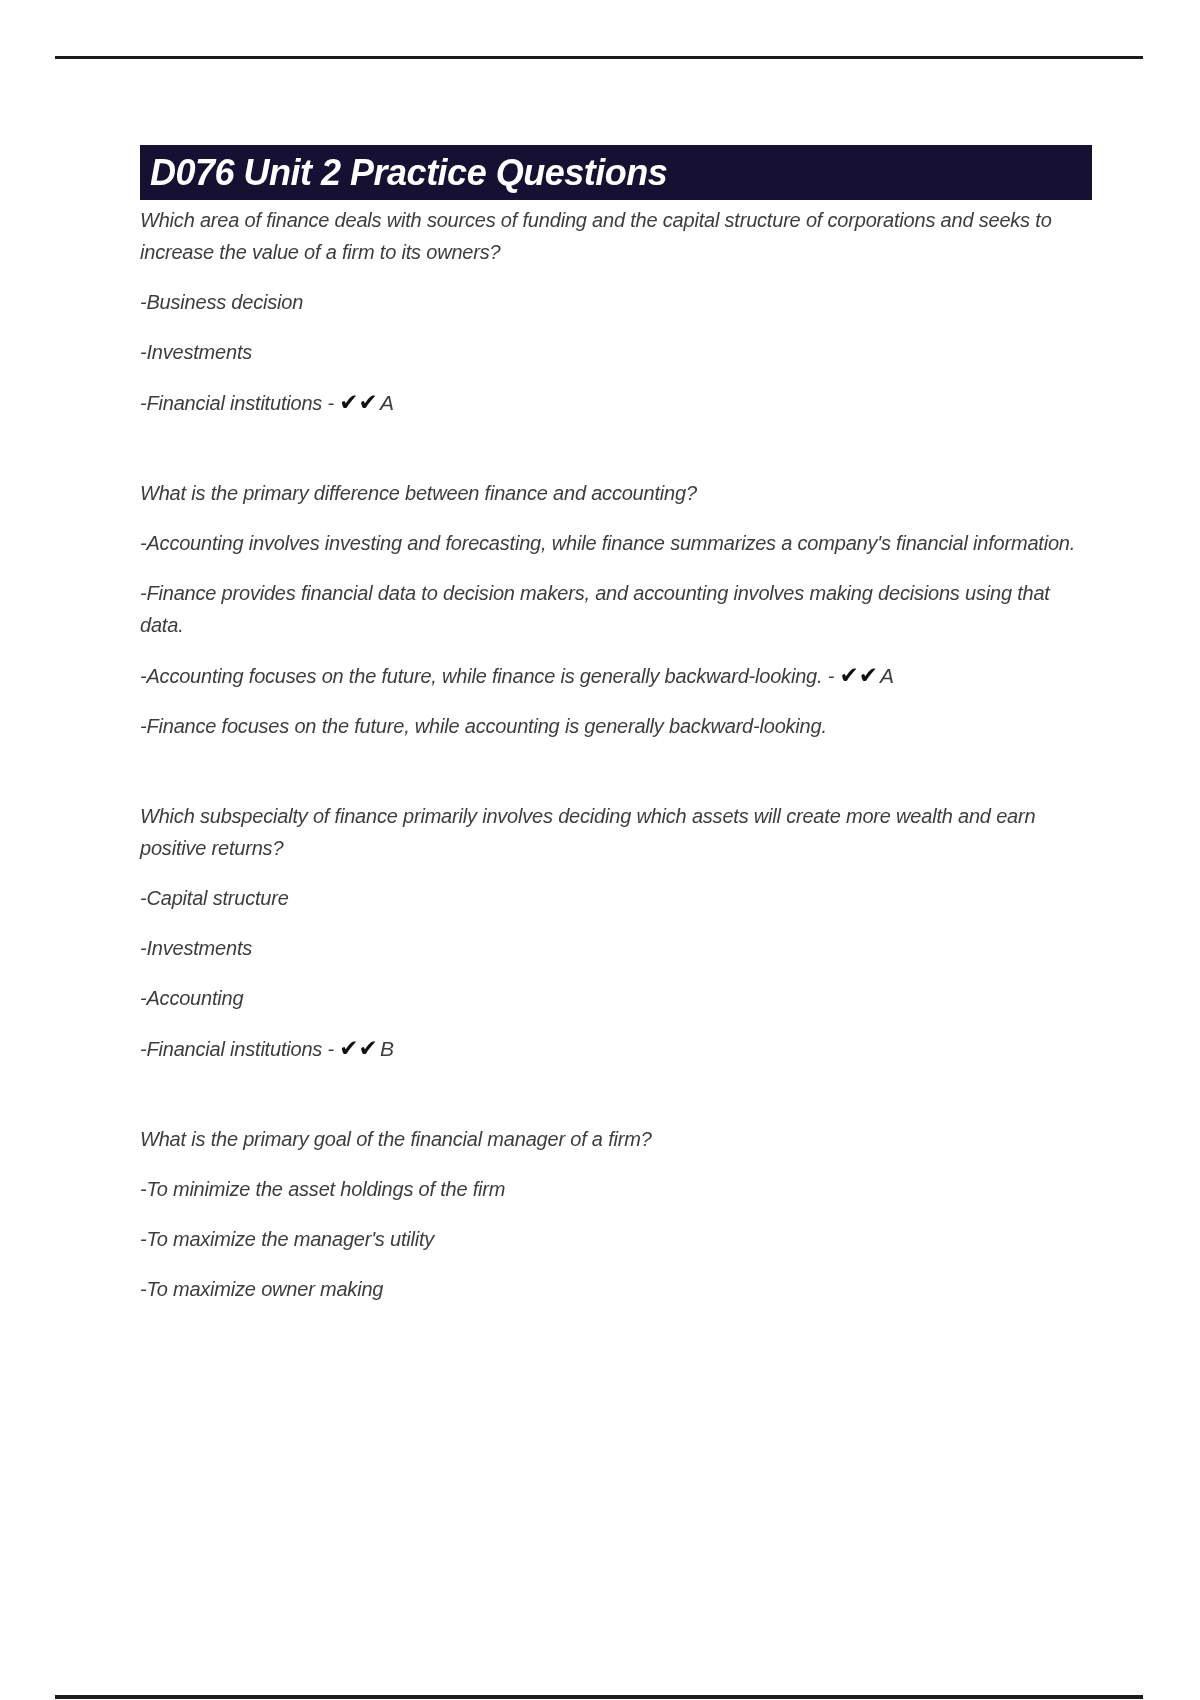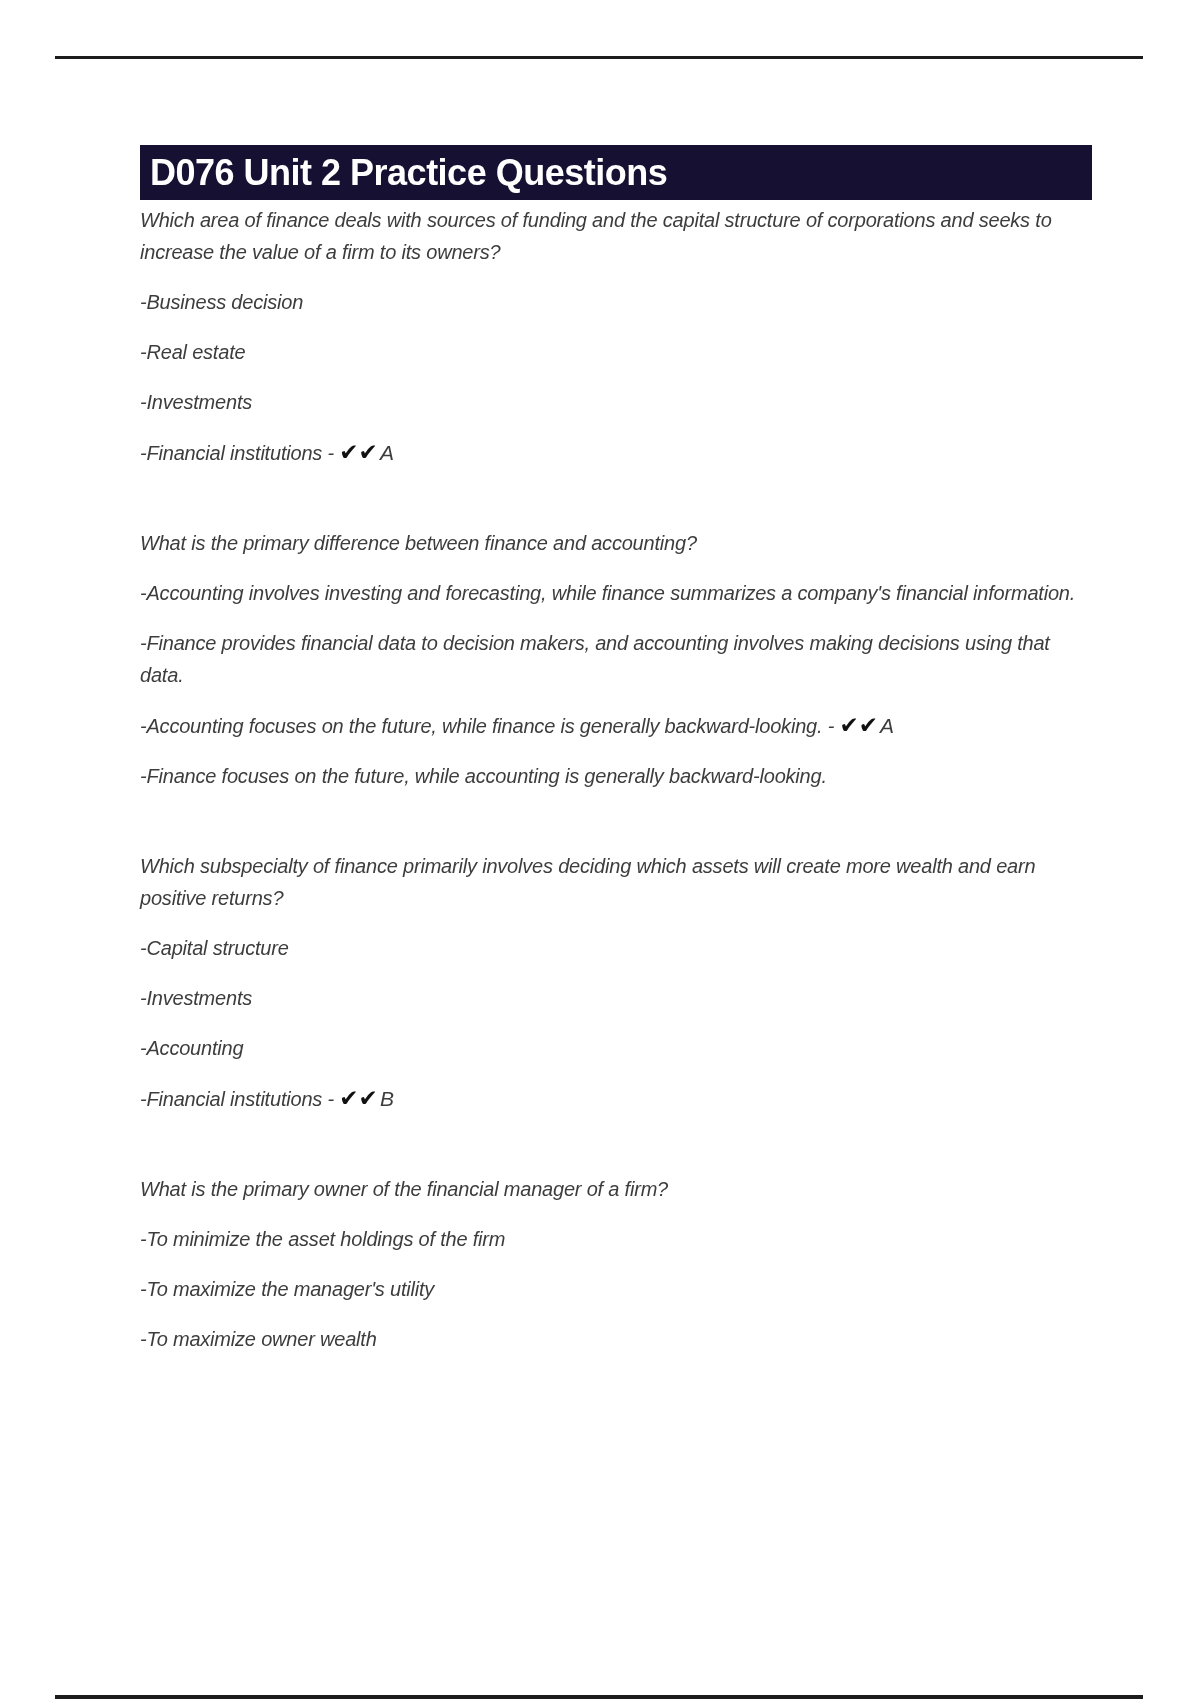--- a/index.html
+++ b/index.html
@@ -37,20 +37,21 @@
     line-height: 55px;
     background: #161133;
     color: #ffffff;
     font-size: 36px;
     font-weight: bold;
     letter-spacing: -0.5px;
     padding: 0 0 0 10px;
     margin: 0 0 4px 0;
     white-space: nowrap;
     overflow: hidden;
+    font-style: italic;
   }
   .question-block { margin: 0 0 58px 0; }
   .q-text, .option {
     margin: 0 0 18px 0;
     font-size: 20px;
     line-height: 32px;
     letter-spacing: -0.2px;
     color: #3d3d3d;
     font-style: italic;
   }
@@ -72,41 +73,40 @@
 
 <div class="page">
   <div class="rule rule-top"></div>
 
   <div class="content">
     <h1 class="title-banner"><span>D076 Unit 2 Practice Questions</span></h1>
     <div id="questions">
         <div class="question-block">
           <p class="q-text">Which area of finance deals with sources of funding and the capital structure of corporations and seeks to increase the value of a firm to its owners?</p>
           <p class="option"><span>-Business decision</span></p>
-          <p class="option"><span>-Real estate</span></p>
           <p class="option"><span>-Investments</span></p>
           <p class="option"><span>-Financial institutions - </span><span class="checkmarks">✔✔</span><span class="answer-letter">A</span></p>
         </div>
         <div class="question-block">
           <p class="q-text">What is the primary difference between finance and accounting?</p>
           <p class="option"><span>-Accounting involves investing and forecasting, while finance summarizes a company's financial information.</span></p>
           <p class="option"><span>-Finance provides financial data to decision makers, and accounting involves making decisions using that data.</span></p>
           <p class="option"><span>-Accounting focuses on the future, while finance is generally backward-looking. - </span><span class="checkmarks">✔✔</span><span class="answer-letter">A</span></p>
           <p class="option"><span>-Finance focuses on the future, while accounting is generally backward-looking.</span></p>
         </div>
         <div class="question-block">
           <p class="q-text">Which subspecialty of finance primarily involves deciding which assets will create more wealth and earn positive returns?</p>
           <p class="option"><span>-Capital structure</span></p>
           <p class="option"><span>-Investments</span></p>
           <p class="option"><span>-Accounting</span></p>
           <p class="option"><span>-Financial institutions - </span><span class="checkmarks">✔✔</span><span class="answer-letter">B</span></p>
         </div>
         <div class="question-block">
-          <p class="q-text">What is the primary owner of the financial manager of a firm?</p>
+          <p class="q-text">What is the primary goal of the financial manager of a firm?</p>
           <p class="option"><span>-To minimize the asset holdings of the firm</span></p>
           <p class="option"><span>-To maximize the manager's utility</span></p>
-          <p class="option"><span>-To maximize owner wealth</span></p>
+          <p class="option"><span>-To maximize owner making</span></p>
         </div>
       </div>
   </div>
 
   <div class="rule rule-bottom"></div>
 </div>
 
 </body></html>

